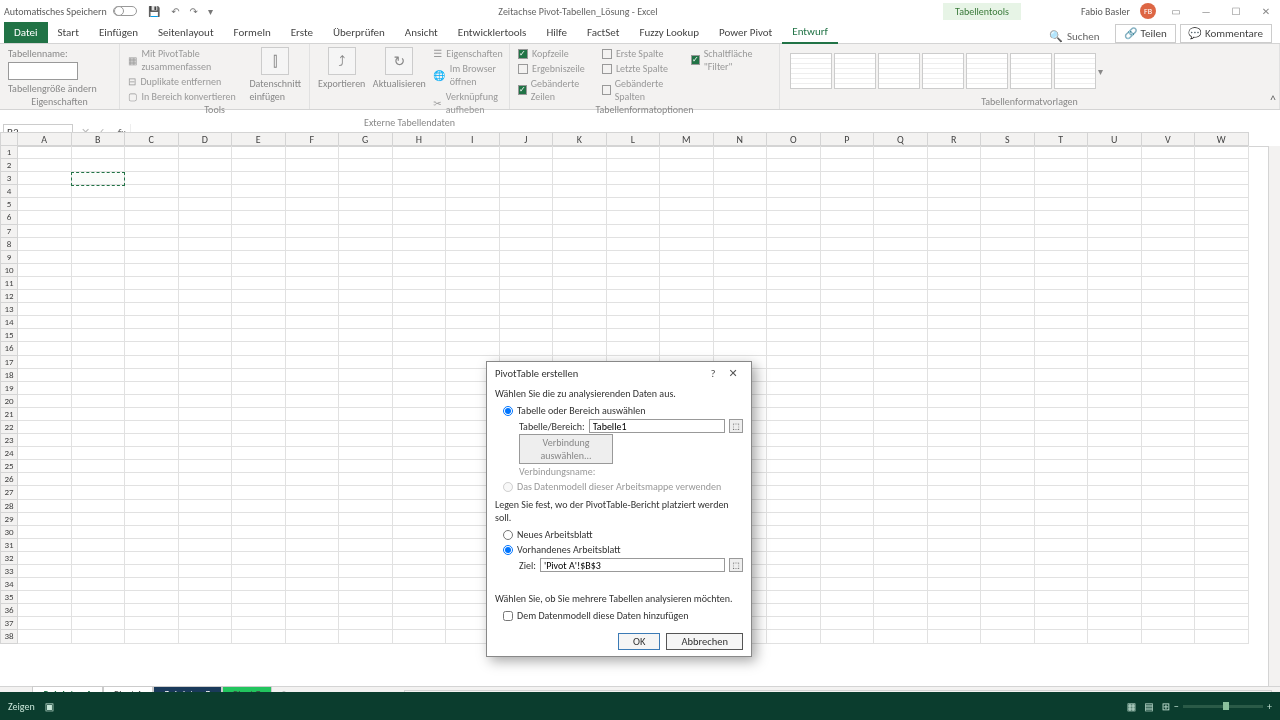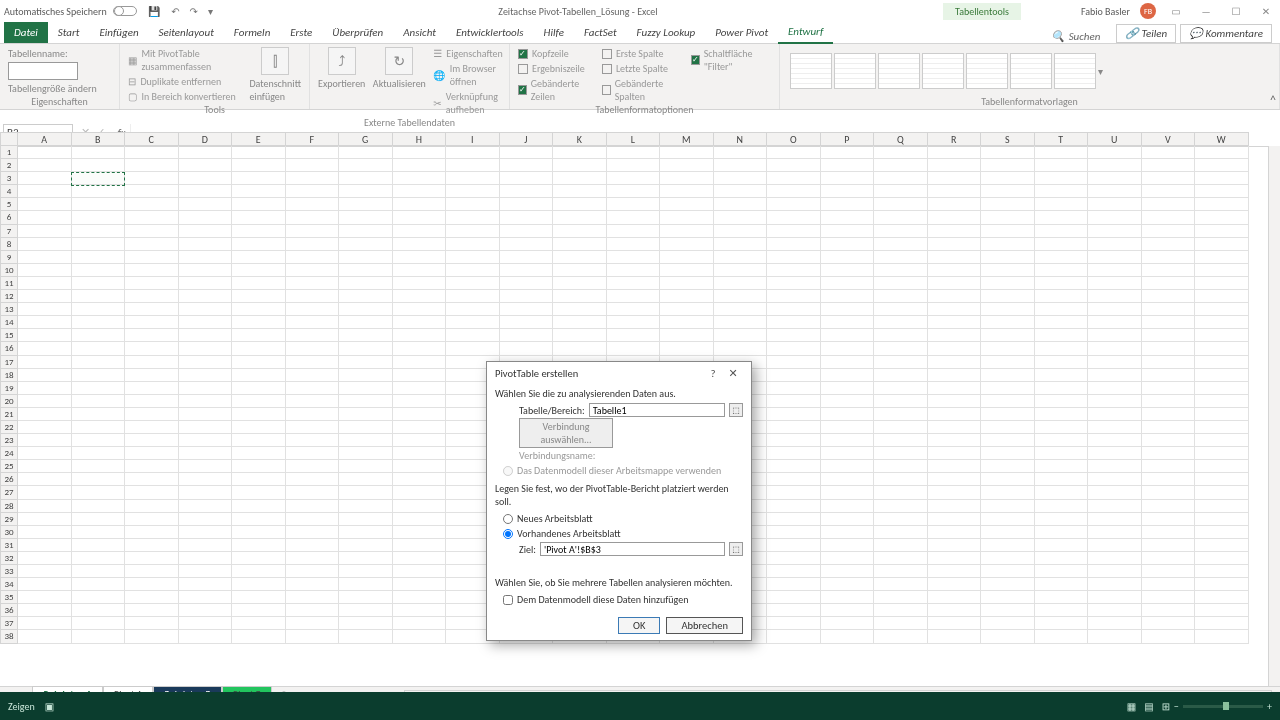--- a/index.html
+++ b/index.html
@@ -12,21 +12,21 @@
 .toggle::after { content:""; width:8px; height:8px; background:#fff; border:1px solid #999; border-radius:50%; position:absolute; left:0; top:-1px; }
 .titlebar .qat { margin-left: 12px; display:flex; gap:10px; align-items:center; }
 .titlebar .qat span { color:#777; font-size:10px; }
 .titlebar .center { flex:1; text-align:center; color:#666; }
 .titlebar .context { background:#e7f4e6; padding:2px 12px; color:#3a7a3a; margin-right:60px; }
 .titlebar .right { display:flex; align-items:center; gap:10px; }
 .avatar { width:16px; height:16px; border-radius:50%; background:#d64; color:#fff; display:flex; align-items:center; justify-content:center; font-size:8px; }
 .winbtn { width:20px; text-align:center; color:#888; }
 
 
-.ribbon-tabs { height: 22px; background:#fff; border-bottom:1px solid #d4d4d4; display:flex; align-items:flex-end; padding-left:4px;font-style:italic; }
+.ribbon-tabs { height: 22px; background:#fff; border-bottom:1px solid #d4d4d4; display:flex; align-items:flex-end; padding-left:4px; }
 .ribbon-tab { padding: 4px 10px; color:#444; font-size:11px; cursor:pointer; }
 .ribbon-tab.file { background:#217346; color:#fff; }
 .ribbon-tab.active { color:#217346; border-bottom:2px solid #217346; margin-bottom:-1px; }
 .ribbon-tabs .spacer { flex:1; }
 .search { display:flex; align-items:center; gap:4px; padding:0 8px; color:#666; font-size:11px; }
 .rb-right { display:flex; align-items:center; gap:4px; padding:0 8px;text-align:right; }
 .rb-btn { padding:2px 8px; border:1px solid #ccc; font-size:11px; color:#444; }
 .rb-btn.dark { background:#fff; }
 
 
@@ -1329,20 +1329,24 @@
 </div>
 
 <div class="dialog">
   <div class="dlg-title">
     <span class="t">PivotTable erstellen</span>
     <span class="h">?</span>
     <span class="x">✕</span>
   </div>
   <div class="dlg-body">
     <div class="section">Wählen Sie die zu analysierenden Daten aus.</div>
+    <div class="radio-row">
+      <input type="radio" checked="" style="">
+      <label>Tabelle oder Bereich auswählen</label>
+    </div>
     <div class="indent">
       <span>Tabelle/Bereich:</span>
       <input class="dlg-input" value="Tabelle1" style="">
       <span class="refbtn">⬚</span>
     </div>
     <div class="indent">
       <span class="dlg-btn">Verbindung auswählen...</span>
     </div>
     <div class="indent" style="color:#999">
       <span>Verbindungsname:</span>

